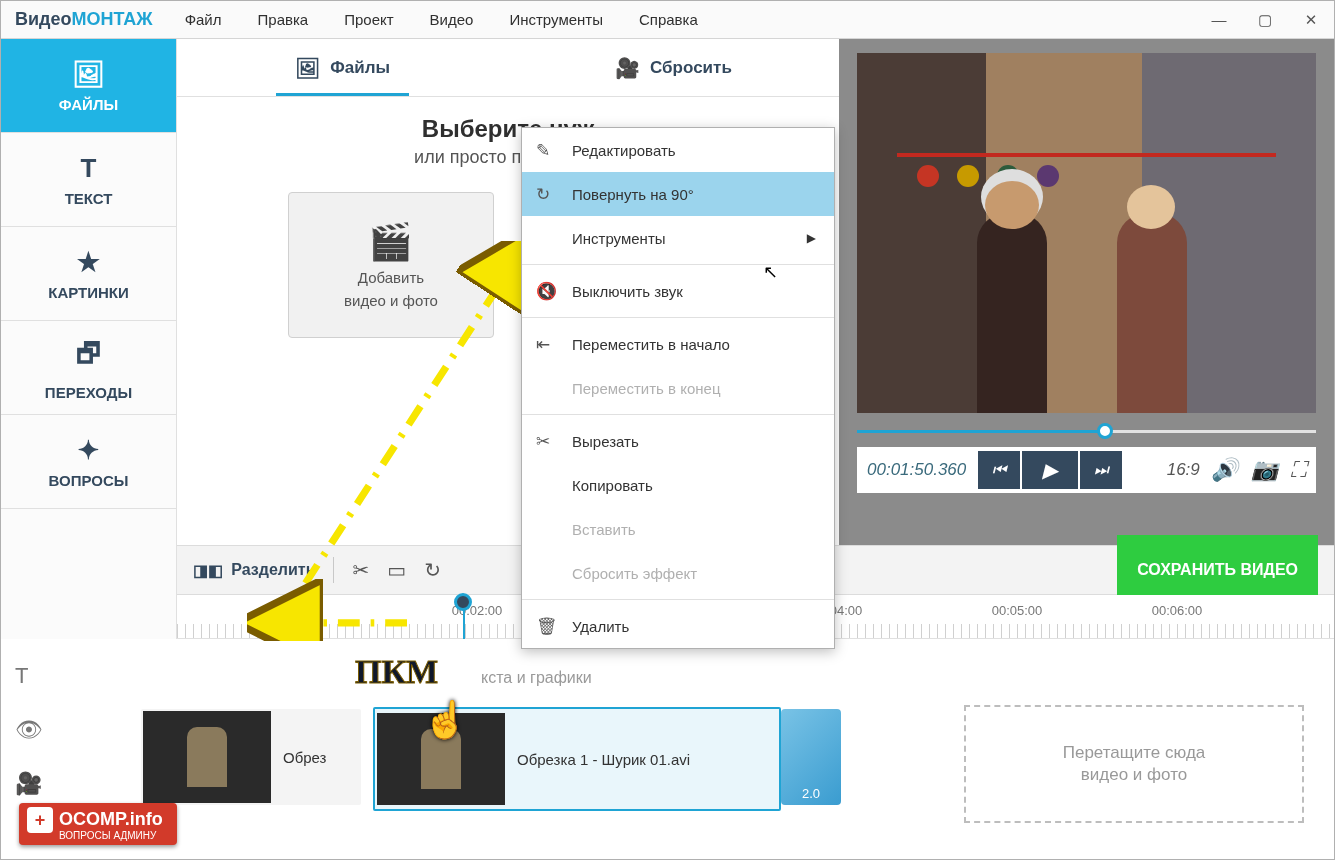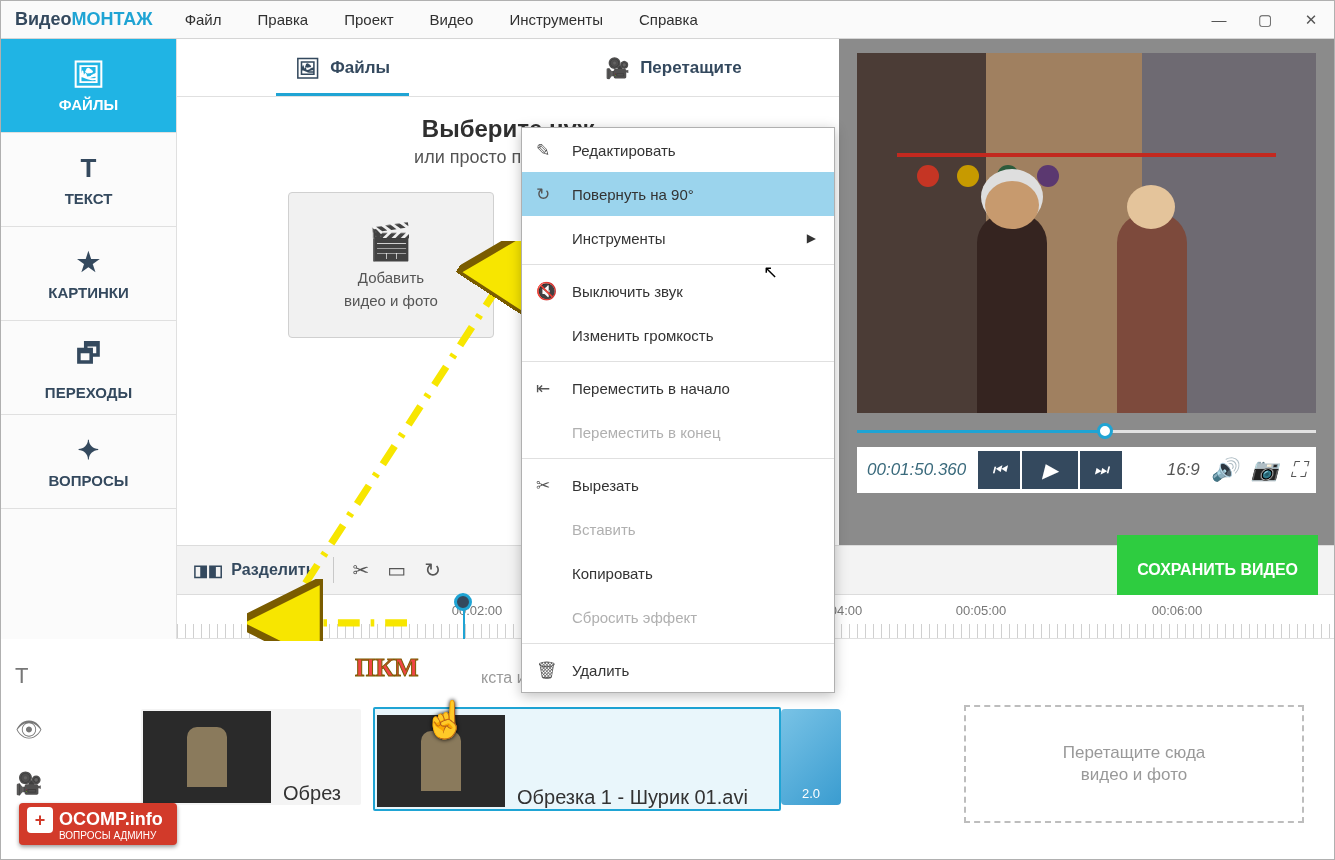--- a/index.html
+++ b/index.html
@@ -78,21 +78,21 @@
 
 
 .tracks { position:absolute; left:0; top:638px; right:0; bottom:0; background:#fff; }
 .track-icons { position:absolute; left:14px; top:24px; display:flex; flex-direction:column; gap:28px; }
 .track-icons .tico { color:#777; font-size:22px; }
 .trackrow { position:absolute; left:140px; right:0; }
 .row-text { top:16px; height:46px; display:flex; align-items:center; color:#9a9a9a; font-size:16px; padding-left:340px; }
 .trackrow.row-text { top:16px; }
 .row-clips { top:70px; height:110px; }
 .trackrow.row-clips { top:70px; }
-.clip { position:absolute; top:0; height:96px; border-radius:2px; display:flex; align-items:flex-end; font-size:20px; color:#333; }
+.clip { position:absolute; top:0; height:96px; border-radius:2px; display:flex; align-items:center; font-size:15px; color:#333; }
 .clip-sel { border:2px solid #1fa4d4; top:-2px; height:104px; }
 .clip-img { width:128px; height:92px; background:#2a2a2a; margin:2px; display:flex; align-items:center; justify-content:center; position:relative; overflow:hidden; }
 .clip-img .mini { width:40px; height:60px; background:#8a7a5c; margin:0 auto; border-radius:10px 10px 0 0; position:relative; }
 .clip-label { padding:0 10px; white-space:nowrap; }
 .trans { position:absolute; top:0; width:60px; height:96px; background:linear-gradient(135deg,#79c3e6,#3a9cd0); border-radius:4px; display:flex; align-items:flex-end; justify-content:center; color:#fff; font-size:13px; padding-bottom:4px; }
 .drop { position:absolute; top:66px; right:30px; width:340px; height:118px; border:2px dashed #bdbdbd; display:flex; align-items:center; justify-content:center; text-align:center; color:#999; font-size:17px; line-height:1.3; }
 
 .ruler .playhead { position:absolute; top:4px; width:0; height:240px; border-left:2px solid #1fa4d4; }
 .ruler .playtip { position:absolute; top:-2px; width:18px; height:18px; border-radius:50%; background:#34495e; transform:translateX(-50%); border:3px solid #1fa4d4; }
 
@@ -101,21 +101,21 @@
 .ctxmenu .ci { height:44px; display:flex; align-items:center; padding:0 18px 0 50px; position:relative; font-size:15px; color:#333; cursor:pointer; }
 .ctxmenu .ci .cic { position:absolute; left:14px; color:#555; font-size:17px; }
 .ctxmenu .ci.hover { background:#9bd4ed; }
 .ctxmenu .ci.disabled { color:#b0b0b0; }
 .ctxmenu .ci .arr { margin-left:auto; font-size:12px; }
 .ctxmenu .sep { height:1px; background:#e0e0e0; margin:4px 0; }
 .cursor-arrow { position:absolute; left:762px; top:260px; font-size:18px; color:#000; z-index:60; }
 
 
 .annot-arrow { position:absolute; left:246px; top:240px; width:320px; height:400px; z-index:30; pointer-events:none; }
-.annot-label { position:absolute; left:354px; top:652px; font-family:"Comic Sans MS",cursive; font-size:26px; font-weight:700; color:#ef4444; -webkit-text-stroke:1px #7a5c00; z-index:31; }
+.annot-label { position:absolute; left:354px; top:652px; font-family:"Comic Sans MS",cursive; font-size:34px; font-weight:700; color:#0f172a; -webkit-text-stroke:1px #7a5c00; z-index:31; }
 .hand-cursor { position:absolute; left:422px; top:698px; font-size:36px; z-index:32; filter:drop-shadow(0 0 2px #000); }
 .watermark { position:absolute; left:18px; bottom:14px; background:#d23a2a; color:#fff; padding:6px 14px 4px 40px; border-radius:4px; font-weight:700; font-size:18px; box-shadow:0 2px 4px rgba(0,0,0,.4); }
 .watermark .plus { position:absolute; left:8px; top:4px; width:26px; height:26px; background:#fff; border-radius:4px; color:#d23a2a; display:flex; align-items:center; justify-content:center; font-weight:900; }
 .watermark .sub { font-size:10px; font-weight:400; display:block; }
 </style>
 </head>
 <body>
 
 <div class="titlebar">
   <div class="logo">
@@ -162,21 +162,21 @@
   </div>
 
   <div class="midpanel">
     <div class="tabs">
       <div class="tab active">
         <span class="tab-icon">🖼</span>
         <span>Файлы</span>
       </div>
       <div class="tab">
         <span class="tab-icon">🎥</span>
-        <span>Перетащите</span>
+        <span>Сбросить</span>
       </div>
     </div>
     <div class="choose">
       <h2>Выберите нуж</h2>
       <div class="sub">или просто перетащит</div>
     </div>
     <div class="tiles">
       <div class="tile">
         <span class="tic">🎬</span>
         <span>Добавить</span>
@@ -231,21 +231,21 @@
   <span class="tool-ic">✂</span>
   <span class="tool-ic">▭</span>
   <span class="tool-ic">↻</span>
   <div class="savebtn">СОХРАНИТЬ ВИДЕО</div>
 </div>
 
 <div class="ruler">
   <span class="rmark" style="left:120px">00:01:00</span>
   <span class="rmark" style="left:300px">00:02:00</span>
   <span class="rmark" style="left:660px">00:04:00</span>
-  <span class="rmark" style="left:804px">00:05:00</span>
+  <span class="rmark" style="left:840px">00:05:00</span>
   <span class="rmark" style="left:1000px">00:06:00</span>
   <div class="rtick"></div>
   <div class="playhead" style="left:286px"></div>
   <div class="playtip" style="left:286px"></div>
 </div>
 
 <div class="tracks">
   <div class="track-icons">
     <span class="tico">T</span>
     <span class="tico">👁</span>
@@ -290,41 +290,38 @@
     </div>
   <div class="ci">
       <span>Инструменты</span>
       <span class="arr">▶</span>
     </div>
   <div class="sep"></div>
   <div class="ci">
       <span class="cic">🔇</span>
       <span>Выключить звук</span>
     </div>
-  <div class="ci">
-      <span>Изменить громкость</span>
-    </div>
   <div class="sep"></div>
   <div class="ci">
       <span class="cic">⇤</span>
       <span>Переместить в начало</span>
     </div>
   <div class="ci disabled">
       <span>Переместить в конец</span>
     </div>
   <div class="sep"></div>
   <div class="ci">
       <span class="cic">✂</span>
       <span>Вырезать</span>
     </div>
+  <div class="ci">
+      <span>Копировать</span>
+    </div>
   <div class="ci disabled">
       <span>Вставить</span>
-    </div>
-  <div class="ci">
-      <span>Копировать</span>
     </div>
   <div class="ci disabled">
       <span>Сбросить эффект</span>
     </div>
   <div class="sep"></div>
   <div class="ci">
       <span class="cic">🗑</span>
       <span>Удалить</span>
     </div>
 </div>

